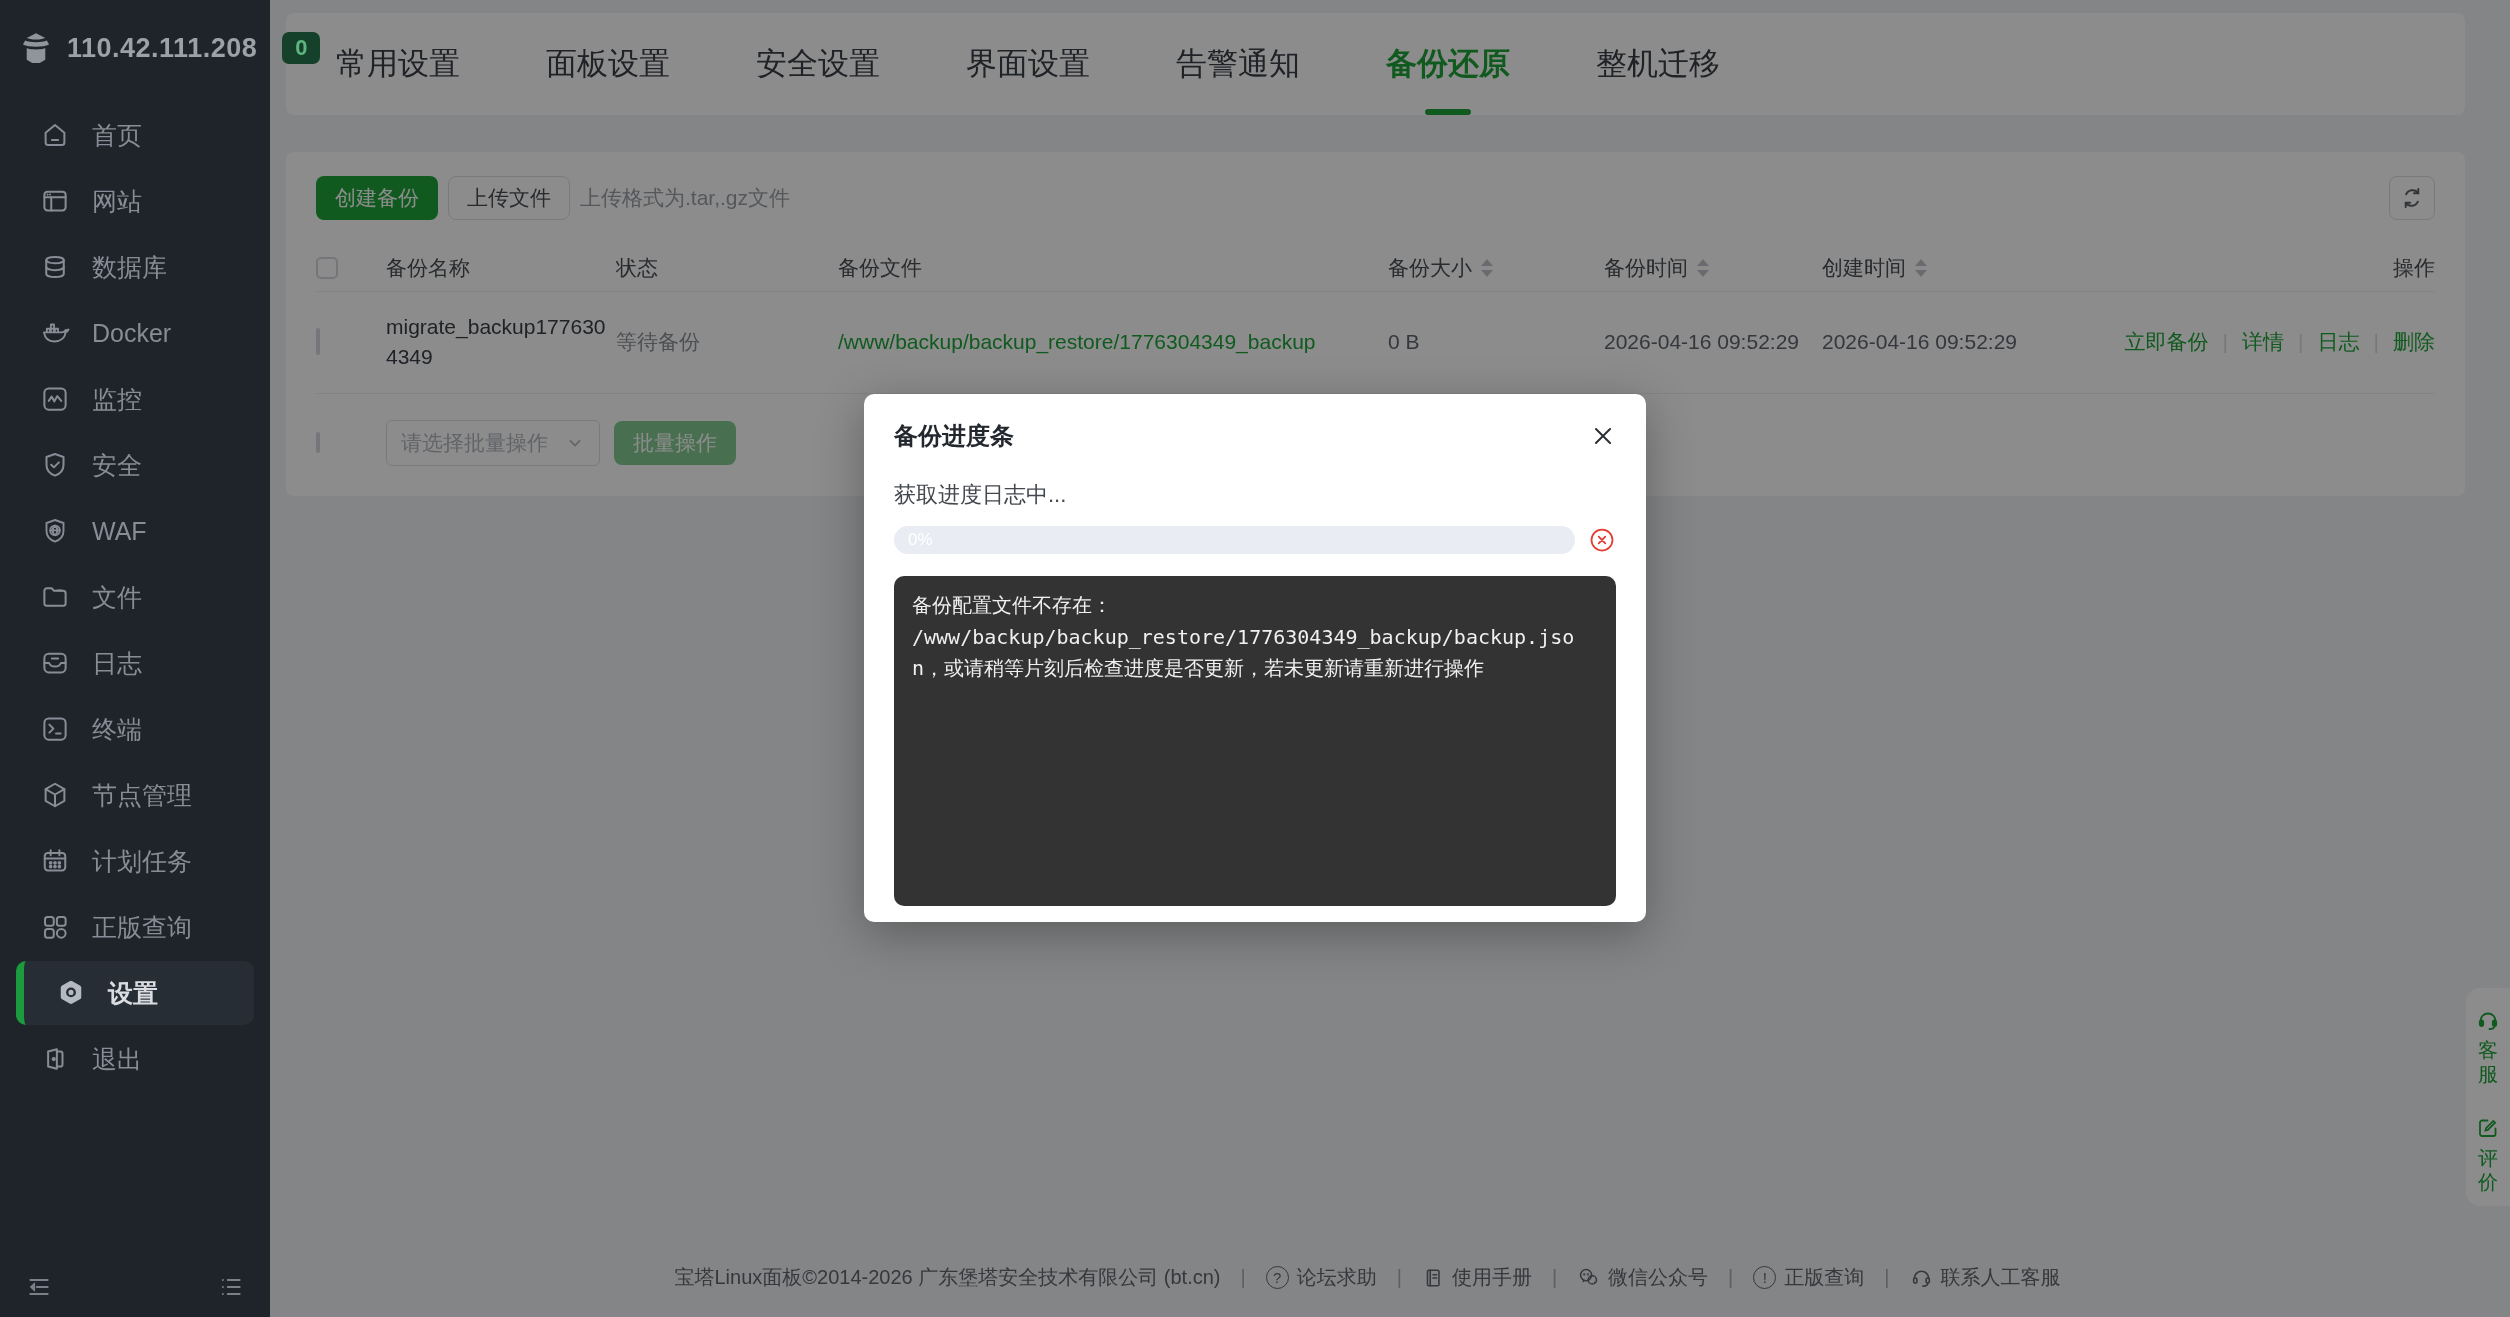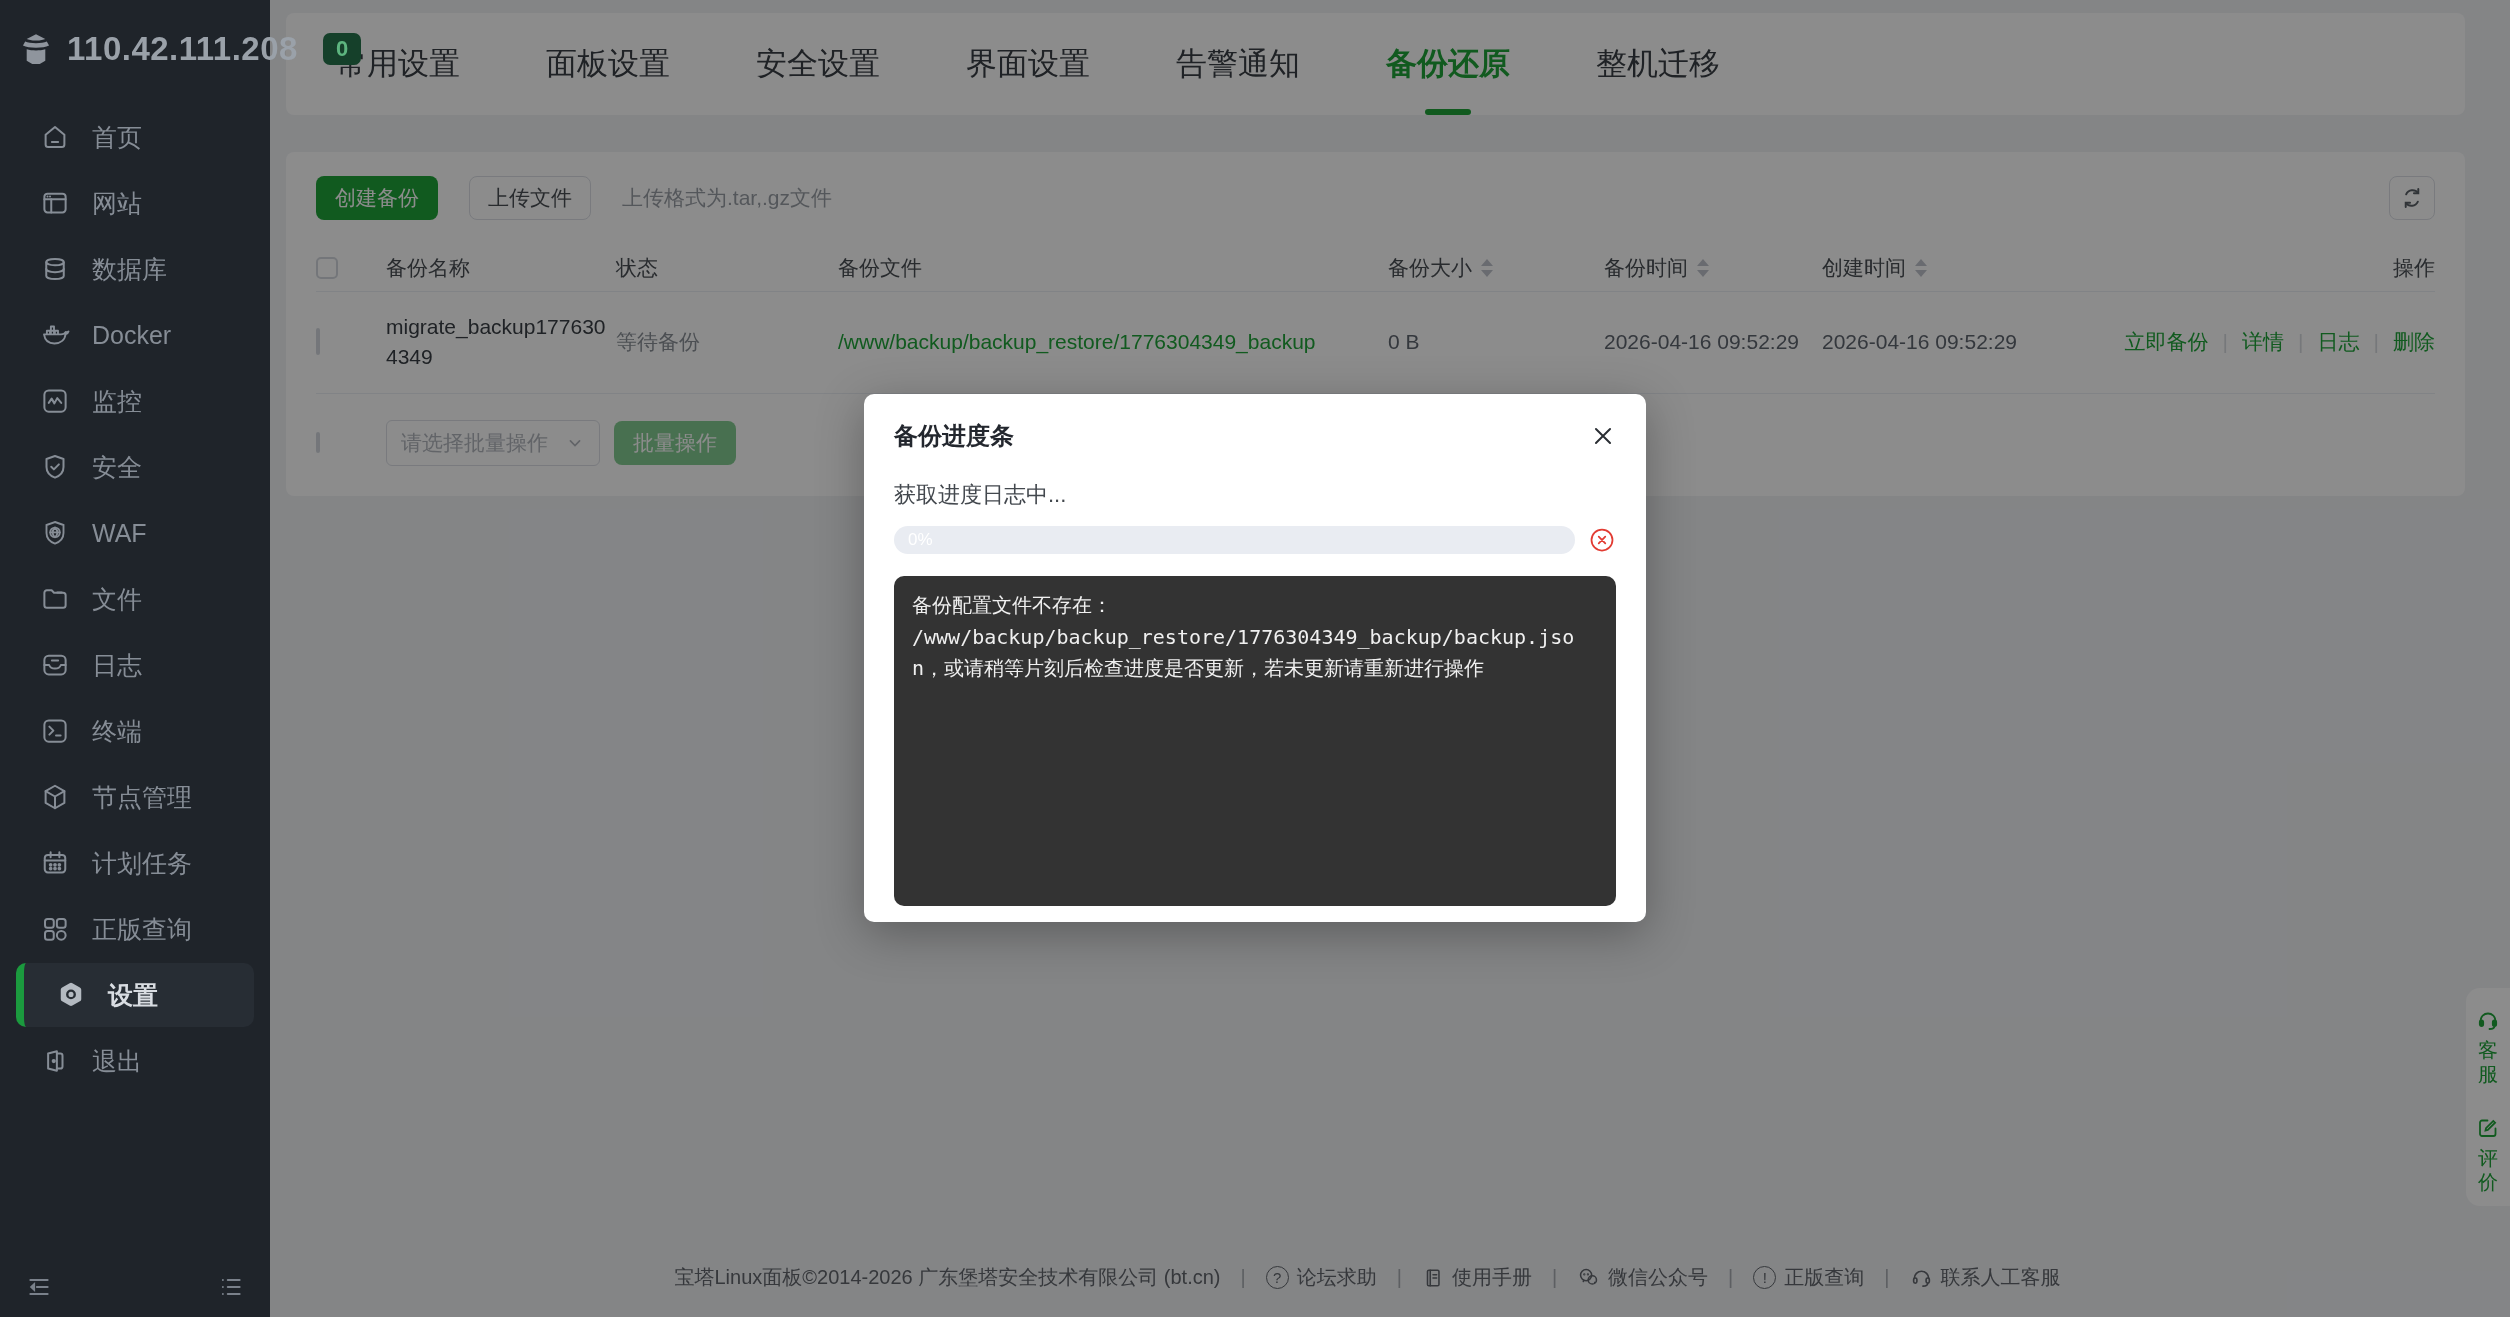--- a/index.html
+++ b/index.html
@@ -13,21 +13,21 @@
   .tab-card { margin:13px 45px 0 16px; height:102px; background:#fff; border-radius:8px;
     display:flex; align-items:center; padding-left:50px; gap:86px; }
   .tab { position:relative; height:100%; display:flex; align-items:center;
     font-size:31px; color:#3a3f45; cursor:pointer; }
   .tab.active { color:#20a53a; font-weight:bold; }
   .tab.active::after { content:""; position:absolute; bottom:0; left:50%;
     transform:translateX(-50%); width:46px; height:6px; border-radius:3px; background:#20a53a; }
 
   .table-card { margin:37px 45px 0 16px; background:#fff; border-radius:8px; padding:24px 30px 30px; }
 
-  .toolbar { display:flex; align-items:center; gap:31px; margin-bottom:24px; }
+  .toolbar { display:flex; align-items:center; gap:10px; margin-bottom:24px; }
   .btn { height:44px; display:inline-flex; align-items:center; padding:0 18px;
     border-radius:8px; font-size:21px; border:1px solid transparent; cursor:pointer; }
   .btn-primary { background:#20a53a; color:#fff; }
   .btn-outline { background:#fff; border-color:#dcdfe6; color:#4a4f55; }
   .toolbar-hint { font-size:21px; color:#9a9fa6; }
   .btn-icon { margin-left:auto; width:46px; height:44px; border:1px solid #dcdfe6;
     border-radius:8px; background:#fff; display:flex; align-items:center; justify-content:center;
     color:#5a6066; cursor:pointer; }
 
   .grid-row { display:grid; grid-template-columns:70px 230px 222px 550px 216px 218px 300px 1fr;
@@ -68,21 +68,21 @@
   .float-item { display:flex; flex-direction:column; align-items:center; gap:6px;
     color:#20a53a; cursor:pointer; }
   .float-item .vtxt { width:22px; font-size:20px; line-height:1.2; text-align:center; word-break:break-all; }
 
   
   .overlay { position:absolute; inset:0; background:rgba(0,0,0,.45); z-index:10; }
 
   
   .sidebar { position:absolute; left:0; top:0; bottom:0; width:270px; background:#1f242a; z-index:20; }
   .logo-row { display:flex; align-items:center; gap:13px; padding:30px 14px 0 18px; }
-  .ip { font-size:33px; font-weight:bold; color:#9aa1a9; letter-spacing:.5px; }
+  .ip { font-size:27px; font-weight:bold; color:#9aa1a9; letter-spacing:.5px; }
   .badge { margin-left:12px; background:#15402a; color:#5db57f; font-size:22px; font-weight:bold;
     padding:3px 13px; border-radius:7px; }
   .menu { margin-top:36px; }
   .menu-item { height:66px; display:flex; align-items:center; gap:22px; padding-left:40px;
     font-size:25px; color:#868d96; cursor:pointer; }
   .menu-item svg { flex:0 0 auto; }
   .menu-item.active { height:64px; margin:1px 16px; padding-left:32px; border-radius:10px;
     background:#272d34; border-left:8px solid #1b9a3e; color:#d9dde2; font-weight:bold; }
   .side-bottom { position:absolute; bottom:0; left:0; right:0; height:60px; display:flex;
     align-items:center; justify-content:space-between; padding:0 26px; color:#7a818b; }

